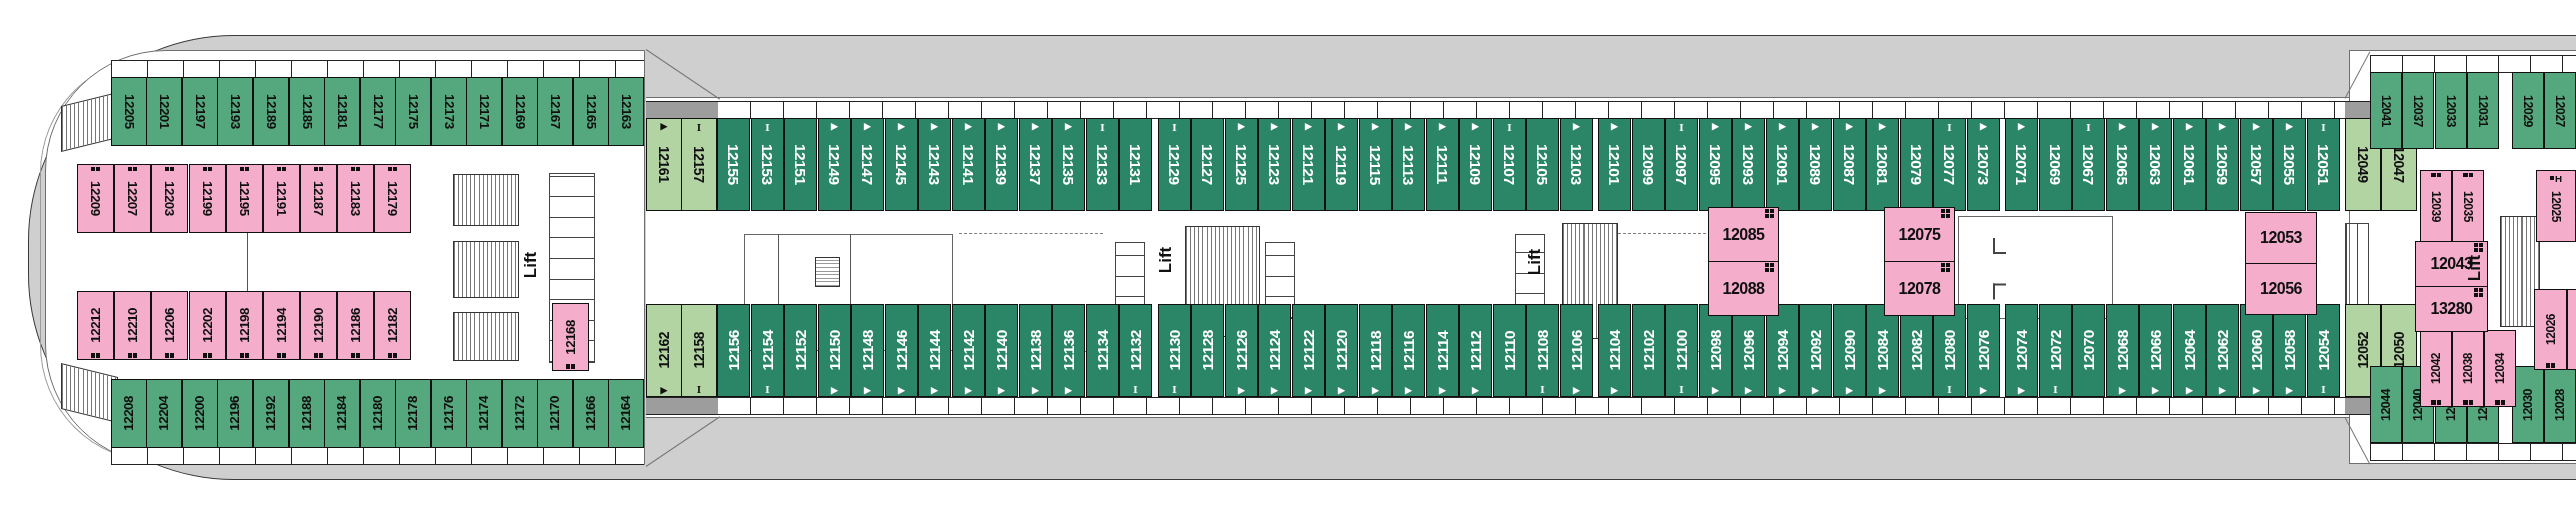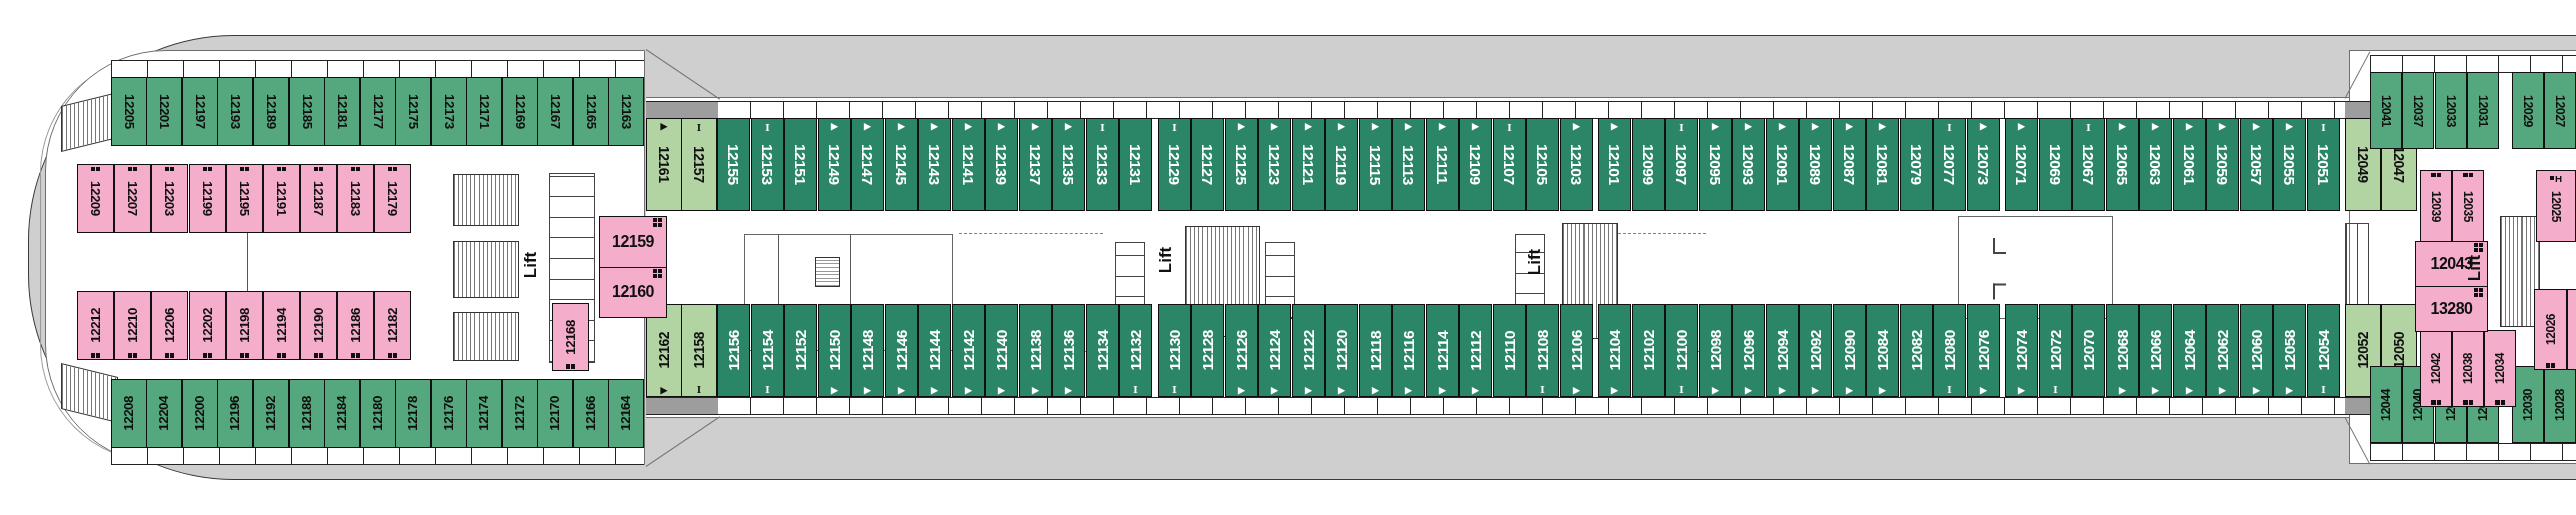--- a/index.html
+++ b/index.html
@@ -825,42 +825,74 @@
     <div class="cabin cat-inside dir-bottom" style="left: 2534px; top: 289px; width: 33px; height: 81px; background: rgb(244, 174, 203);">
       <span class="num" style="font-size: 12px; color: rgb(16, 16, 16);">12026</span>
       <div class="mk">
         <span class="sqr"></span>
         <span class="sqr"></span>
       </div>
     </div>
     <div class="cabin cat-inside dir-bottom" style="left: 2567px; top: 289px; width: 47px; height: 81px; background: rgb(244, 174, 203);">
       <div class="mk"></div>
     </div>
-    <div class="stack" style="left: 599px; top: 216px; width: 68px; height: 102px; background: rgb(244, 174, 203);">
+    <div class="stack" style="left: 1708px; top: 207px; width: 71px; height: 109px; background: rgb(244, 174, 203);">
       <div class="half">
-        <span class="num">12159</span>
+        <span class="num">12085</span>
         <div class="mk">
           <span class="sq4">
             <span class="sqr"></span>
             <span class="sqr"></span>
             <span class="sqr"></span>
             <span class="sqr"></span>
           </span>
         </div>
       </div>
       <div class="half">
-        <span class="num">12160</span>
+        <span class="num">12088</span>
         <div class="mk">
           <span class="sq4">
             <span class="sqr"></span>
             <span class="sqr"></span>
             <span class="sqr"></span>
             <span class="sqr"></span>
           </span>
         </div>
+      </div>
+    </div>
+    <div class="stack" style="left: 1884px; top: 207px; width: 71px; height: 109px; background: rgb(244, 174, 203);">
+      <div class="half">
+        <span class="num">12075</span>
+        <div class="mk">
+          <span class="sq4">
+            <span class="sqr"></span>
+            <span class="sqr"></span>
+            <span class="sqr"></span>
+            <span class="sqr"></span>
+          </span>
+        </div>
+      </div>
+      <div class="half">
+        <span class="num">12078</span>
+        <div class="mk">
+          <span class="sq4">
+            <span class="sqr"></span>
+            <span class="sqr"></span>
+            <span class="sqr"></span>
+            <span class="sqr"></span>
+          </span>
+        </div>
+      </div>
+    </div>
+    <div class="stack" style="left: 2245px; top: 212px; width: 72px; height: 103px; background: rgb(244, 174, 203);">
+      <div class="half">
+        <span class="num">12053</span>
+      </div>
+      <div class="half">
+        <span class="num">12056</span>
       </div>
     </div>
     <div class="stack" style="left: 2415px; top: 241px; width: 73px; height: 91px; background: rgb(244, 174, 203);">
       <div class="half">
         <span class="num">12043</span>
         <div class="mk">
           <span class="sq4">
             <span class="sqr"></span>
             <span class="sqr"></span>
             <span class="sqr"></span>

